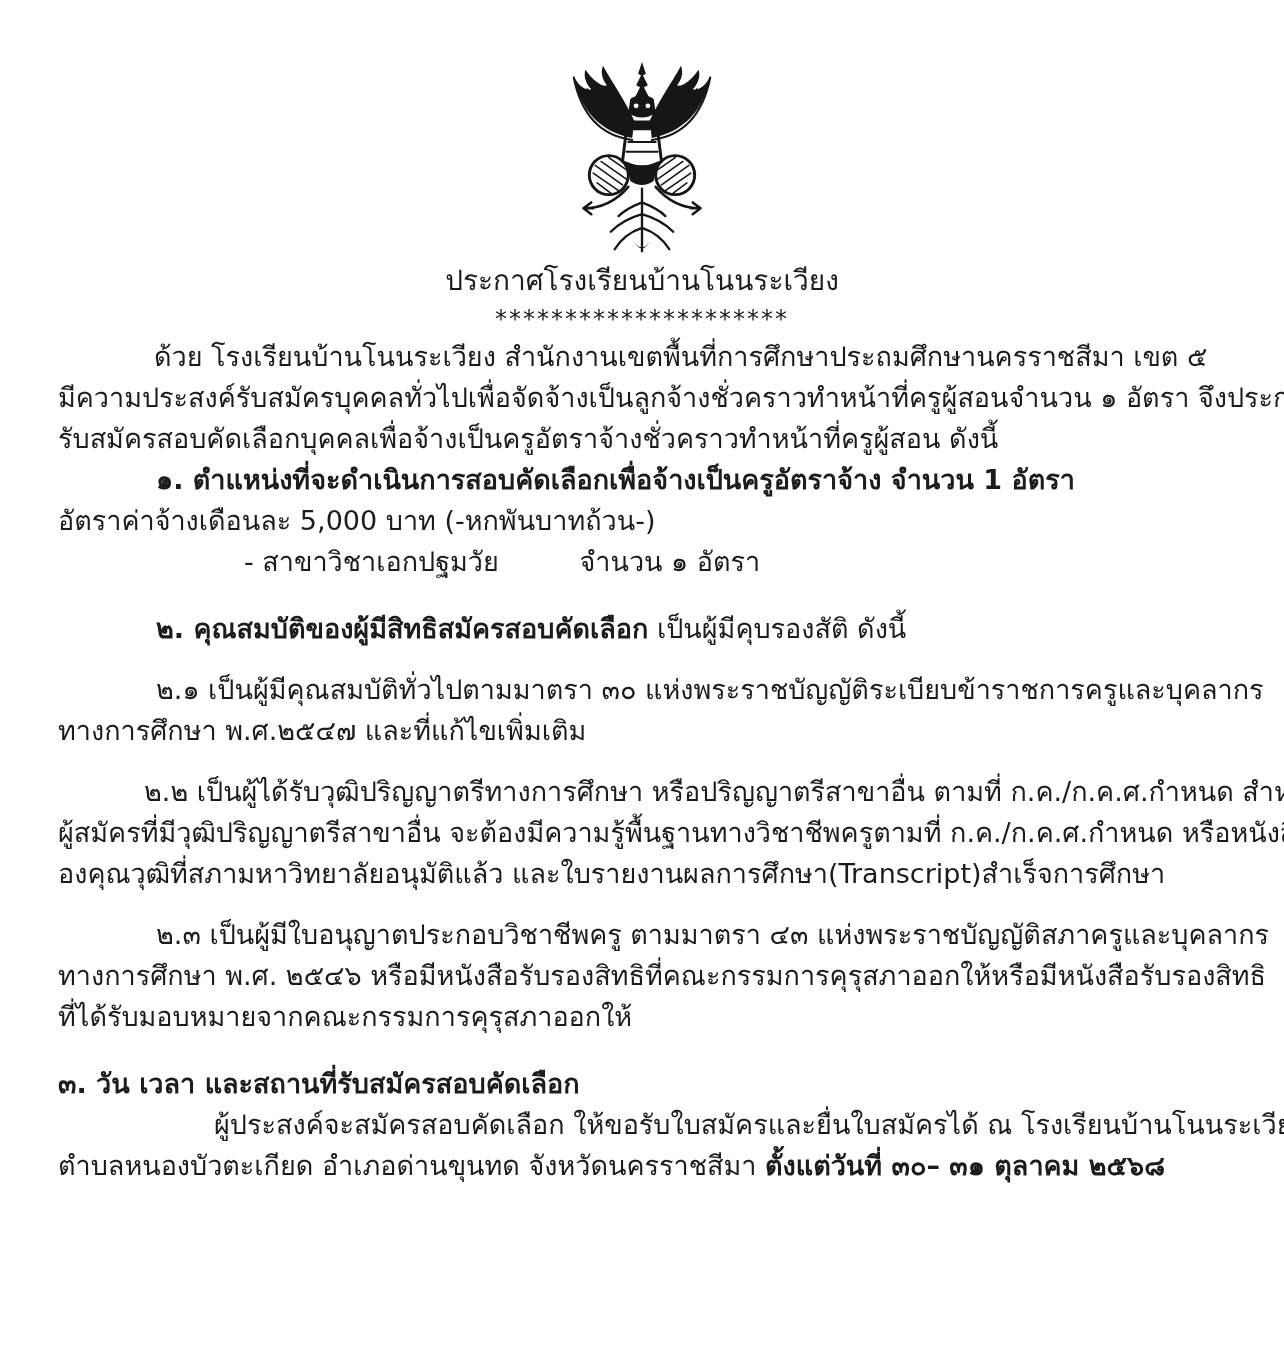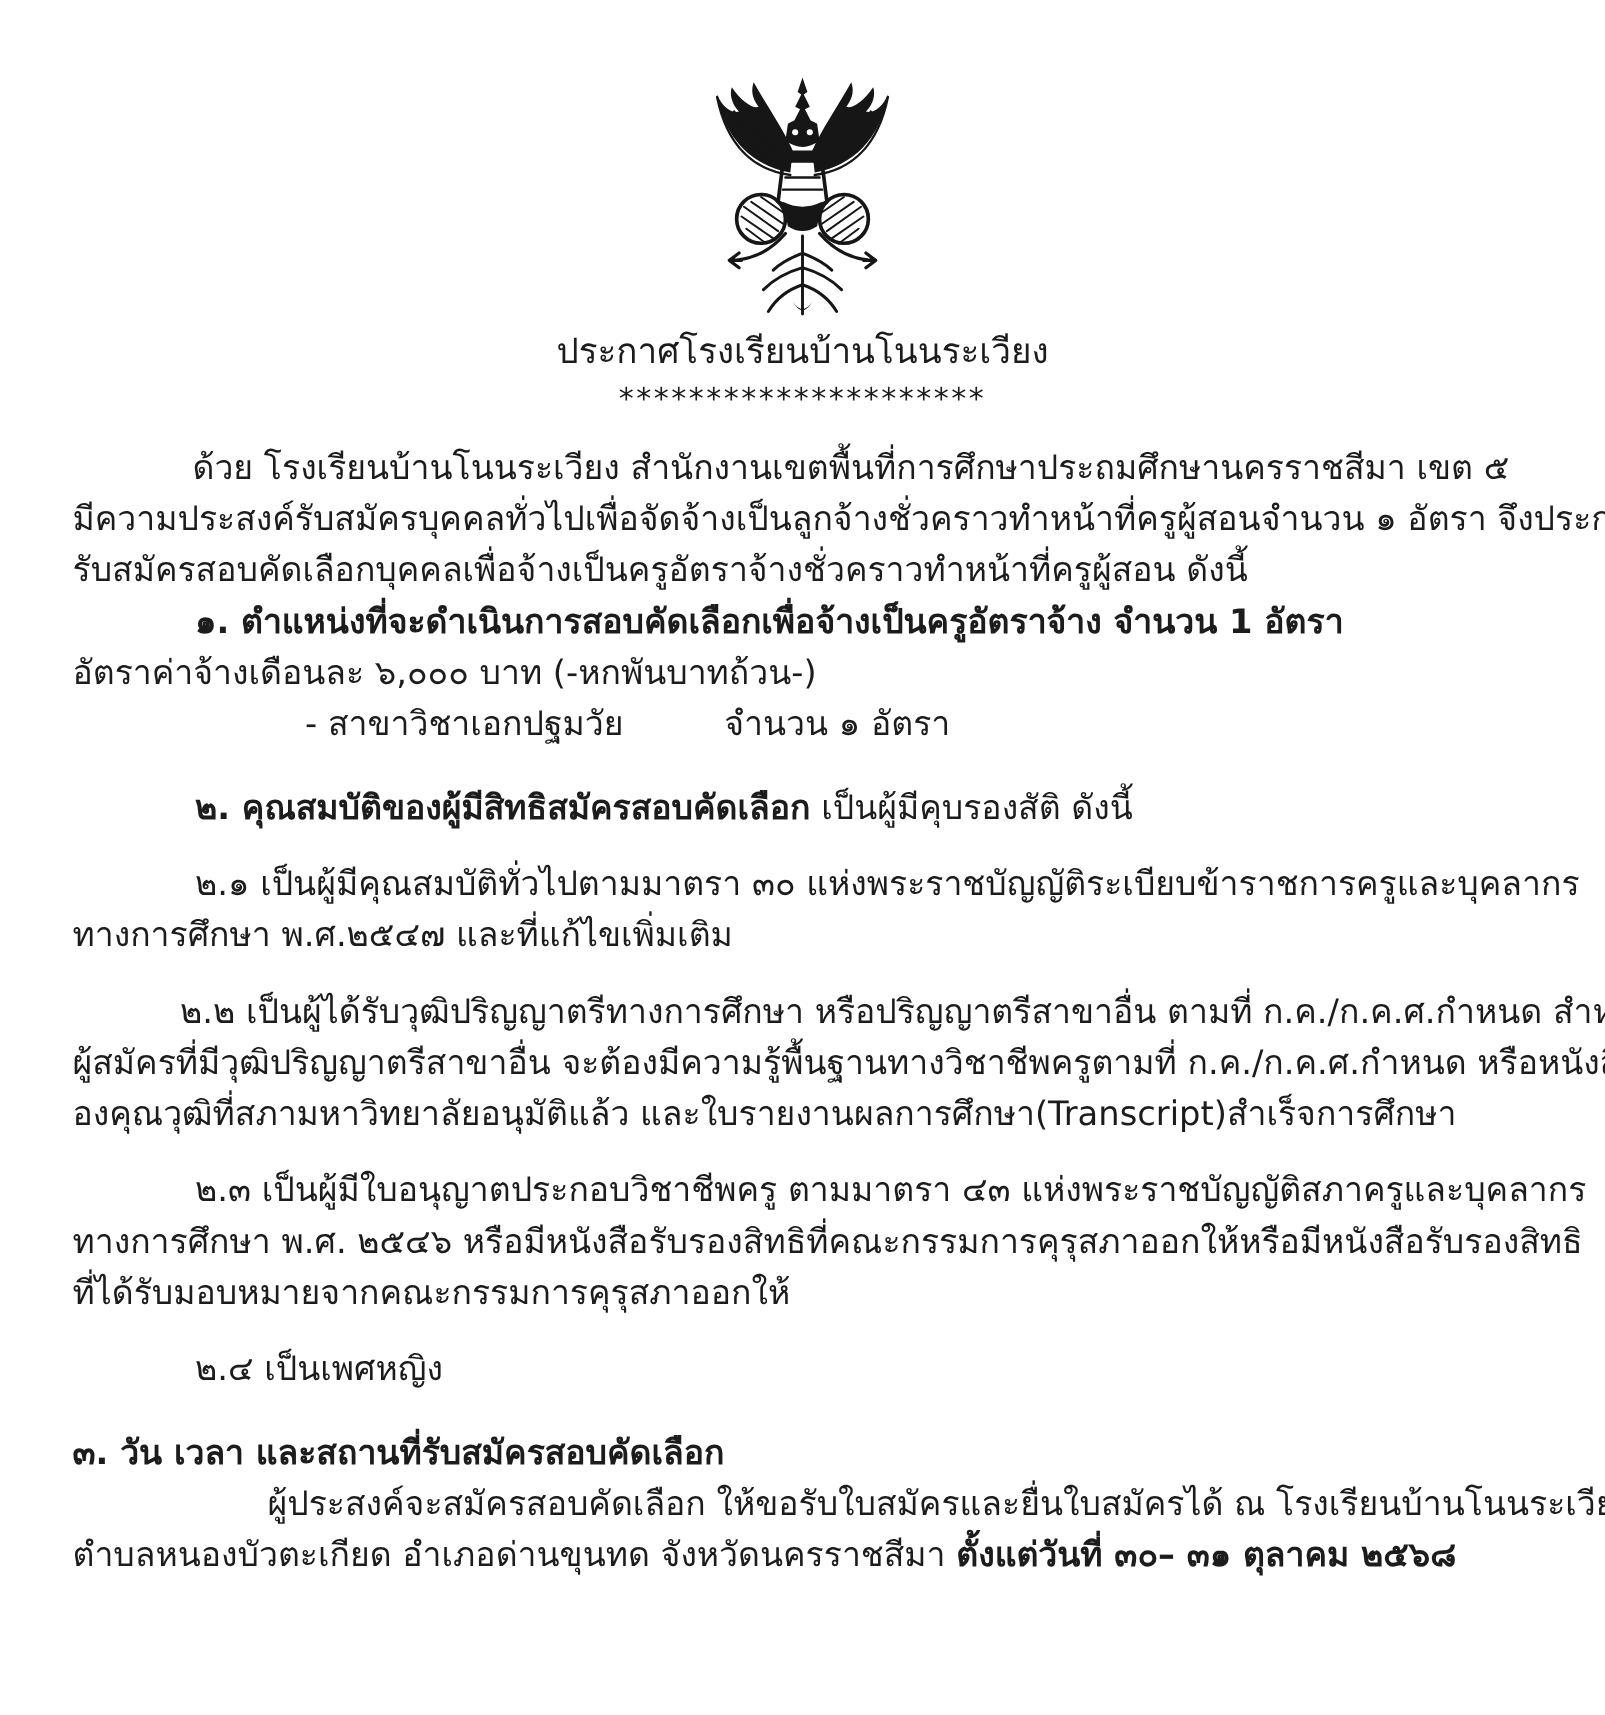--- a/index.html
+++ b/index.html
@@ -33,21 +33,21 @@
   .title-line { font-size: 28px; line-height: 42px; }
   .stars { font-size: 24px; letter-spacing: 2px; line-height: 34px; }
   .bold { font-weight: bold; }
   .line { white-space: nowrap; }
   .ind-para   { padding-left: 96px; }   
   .ind-item   { padding-left: 98px; }   
   .ind-item22 { padding-left: 86px; }
   .ind-major  { padding-left: 186px; }  
   .ind-sec3p  { padding-left: 156px; }  
   .gap-lg { margin-top: 26px; }
-  .gap-md { margin-top: 18px; }
+  .gap-md { }
   .gap-sm { margin-top: 20px; }
   .major-count { display: inline-block; margin-left: 72px; }
 </style>
 </head>
 <body>
 
 <div class="page">
 
   <div class="emblem-wrap">
     <svg width="196" height="200" viewBox="0 0 200 205" fill="none" stroke="#161616" stroke-width="3" stroke-linecap="round" stroke-linejoin="round">
@@ -93,39 +93,38 @@
   <div class="content">
 
     <div class="center title-line">ประกาศโรงเรียนบ้านโนนระเวียง</div>
     <div class="center stars">*********************</div>
 
     <div class="line ind-para gap-md">ด้วย โรงเรียนบ้านโนนระเวียง สำนักงานเขตพื้นที่การศึกษาประถมศึกษานครราชสีมา เขต ๕</div>
     <div class="line">มีความประสงค์รับสมัครบุคคลทั่วไปเพื่อจัดจ้างเป็นลูกจ้างชั่วคราวทำหน้าที่ครูผู้สอนจำนวน ๑ อัตรา จึงประกาศ</div>
     <div class="line">รับสมัครสอบคัดเลือกบุคคลเพื่อจ้างเป็นครูอัตราจ้างชั่วคราวทำหน้าที่ครูผู้สอน  ดังนี้</div>
 
     <div class="line ind-item bold">๑.  ตำแหน่งที่จะดำเนินการสอบคัดเลือกเพื่อจ้างเป็นครูอัตราจ้าง  จำนวน  1 อัตรา</div>
-    <div class="line">อัตราค่าจ้างเดือนละ ๖,๐๐๐ บาท (-หกพันบาทถ้วน-)</div>
+    <div class="line">อัตราค่าจ้างเดือนละ 5,000 บาท (-หกพันบาทถ้วน-)</div>
     <div class="line ind-major">
       <span>- สาขาวิชาเอกปฐมวัย</span>
       <span class="major-count">จำนวน ๑  อัตรา</span>
     </div>
 
     <div class="line ind-item gap-lg">
       <span class="bold">๒.  คุณสมบัติของผู้มีสิทธิสมัครสอบคัดเลือก</span>
       <span> เป็นผู้มีคุบรองสัติ ดังนี้</span>
     </div>
     <div class="line ind-item gap-sm">๒.๑  เป็นผู้มีคุณสมบัติทั่วไปตามมาตรา ๓๐ แห่งพระราชบัญญัติระเบียบข้าราชการครูและบุคลากร</div>
     <div class="line">ทางการศึกษา พ.ศ.๒๕๔๗ และที่แก้ไขเพิ่มเติม</div>
     <div class="line ind-item22 gap-sm">๒.๒ เป็นผู้ได้รับวุฒิปริญญาตรีทางการศึกษา หรือปริญญาตรีสาขาอื่น ตามที่ ก.ค./ก.ค.ศ.กำหนด สำหรับ</div>
     <div class="line">ผู้สมัครที่มีวุฒิปริญญาตรีสาขาอื่น จะต้องมีความรู้พื้นฐานทางวิชาชีพครูตามที่ ก.ค./ก.ค.ศ.กำหนด  หรือหนังสือรับร</div>
     <div class="line">องคุณวุฒิที่สภามหาวิทยาลัยอนุมัติแล้ว และใบรายงานผลการศึกษา(Transcript)สำเร็จการศึกษา</div>
     <div class="line ind-item gap-sm">๒.๓  เป็นผู้มีใบอนุญาตประกอบวิชาชีพครู  ตามมาตรา ๔๓  แห่งพระราชบัญญัติสภาครูและบุคลากร</div>
     <div class="line">ทางการศึกษา พ.ศ. ๒๕๔๖  หรือมีหนังสือรับรองสิทธิที่คณะกรรมการคุรุสภาออกให้หรือมีหนังสือรับรองสิทธิ</div>
     <div class="line">ที่ได้รับมอบหมายจากคณะกรรมการคุรุสภาออกให้</div>
-    <div class="line ind-item gap-sm">๒.๔  เป็นเพศหญิง</div>
 
     <div class="line bold gap-lg">๓.  วัน เวลา และสถานที่รับสมัครสอบคัดเลือก</div>
     <div class="line ind-sec3p">ผู้ประสงค์จะสมัครสอบคัดเลือก ให้ขอรับใบสมัครและยื่นใบสมัครได้ ณ โรงเรียนบ้านโนนระเวียง</div>
     <div class="line">
       <span>ตำบลหนองบัวตะเกียด อำเภอด่านขุนทด จังหวัดนครราชสีมา  </span>
       <span class="bold">ตั้งแต่วันที่  ๓๐– ๓๑ ตุลาคม ๒๕๖๘</span>
     </div>
 
   </div>
 </div>

